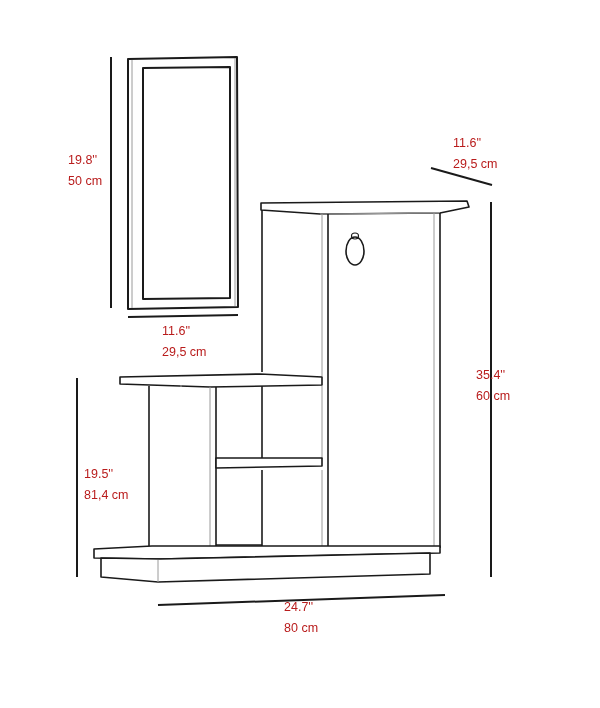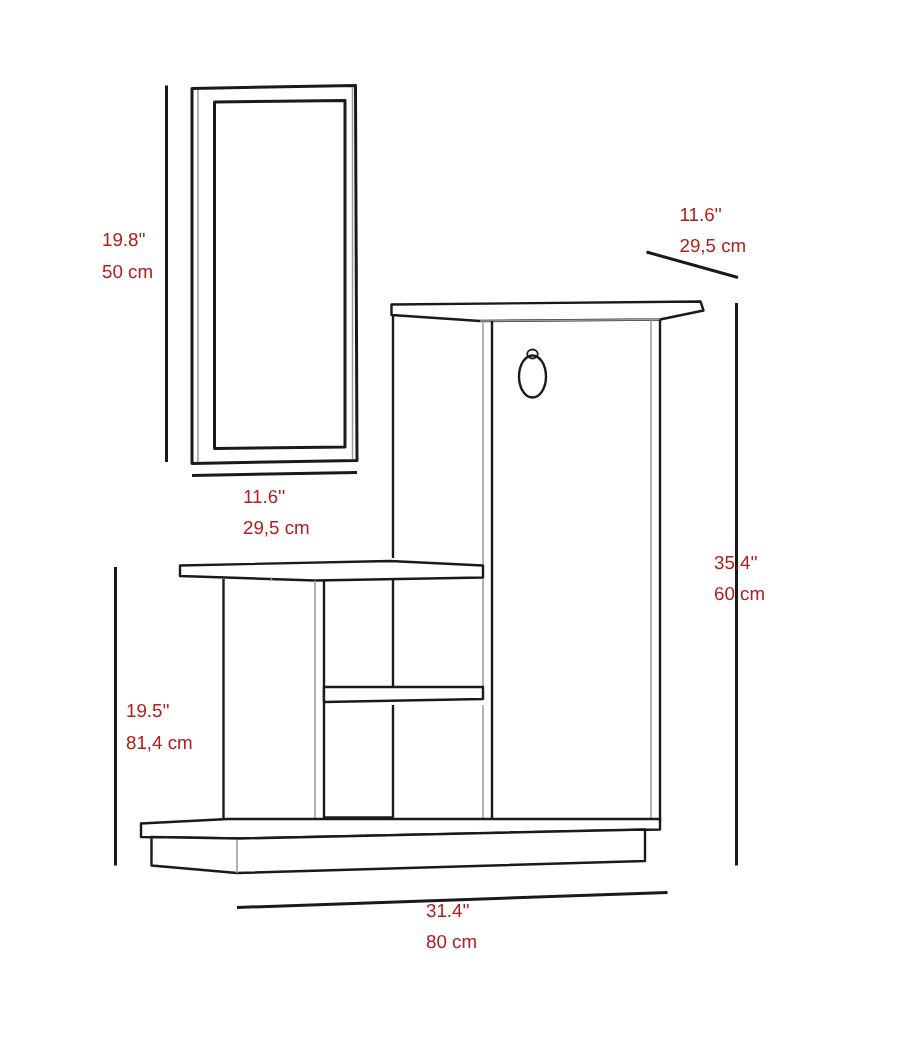--- a/index.html
+++ b/index.html
@@ -106,17 +106,17 @@
     <span>35.4''</span>
     <span>60 cm</span>
   </div>
 
   <div class="lbl" style="left:84px; top:444px;margin-top:20px;">
     <span>19.5''</span>
     <span>81,4 cm</span>
   </div>
 
   <div class="lbl" style="left:284px; top:597px;">
-    <span>31.4''</span>
+    <span>24.7''</span>
     <span>80 cm</span>
   </div>
 
 </div>
 
 </body></html>

